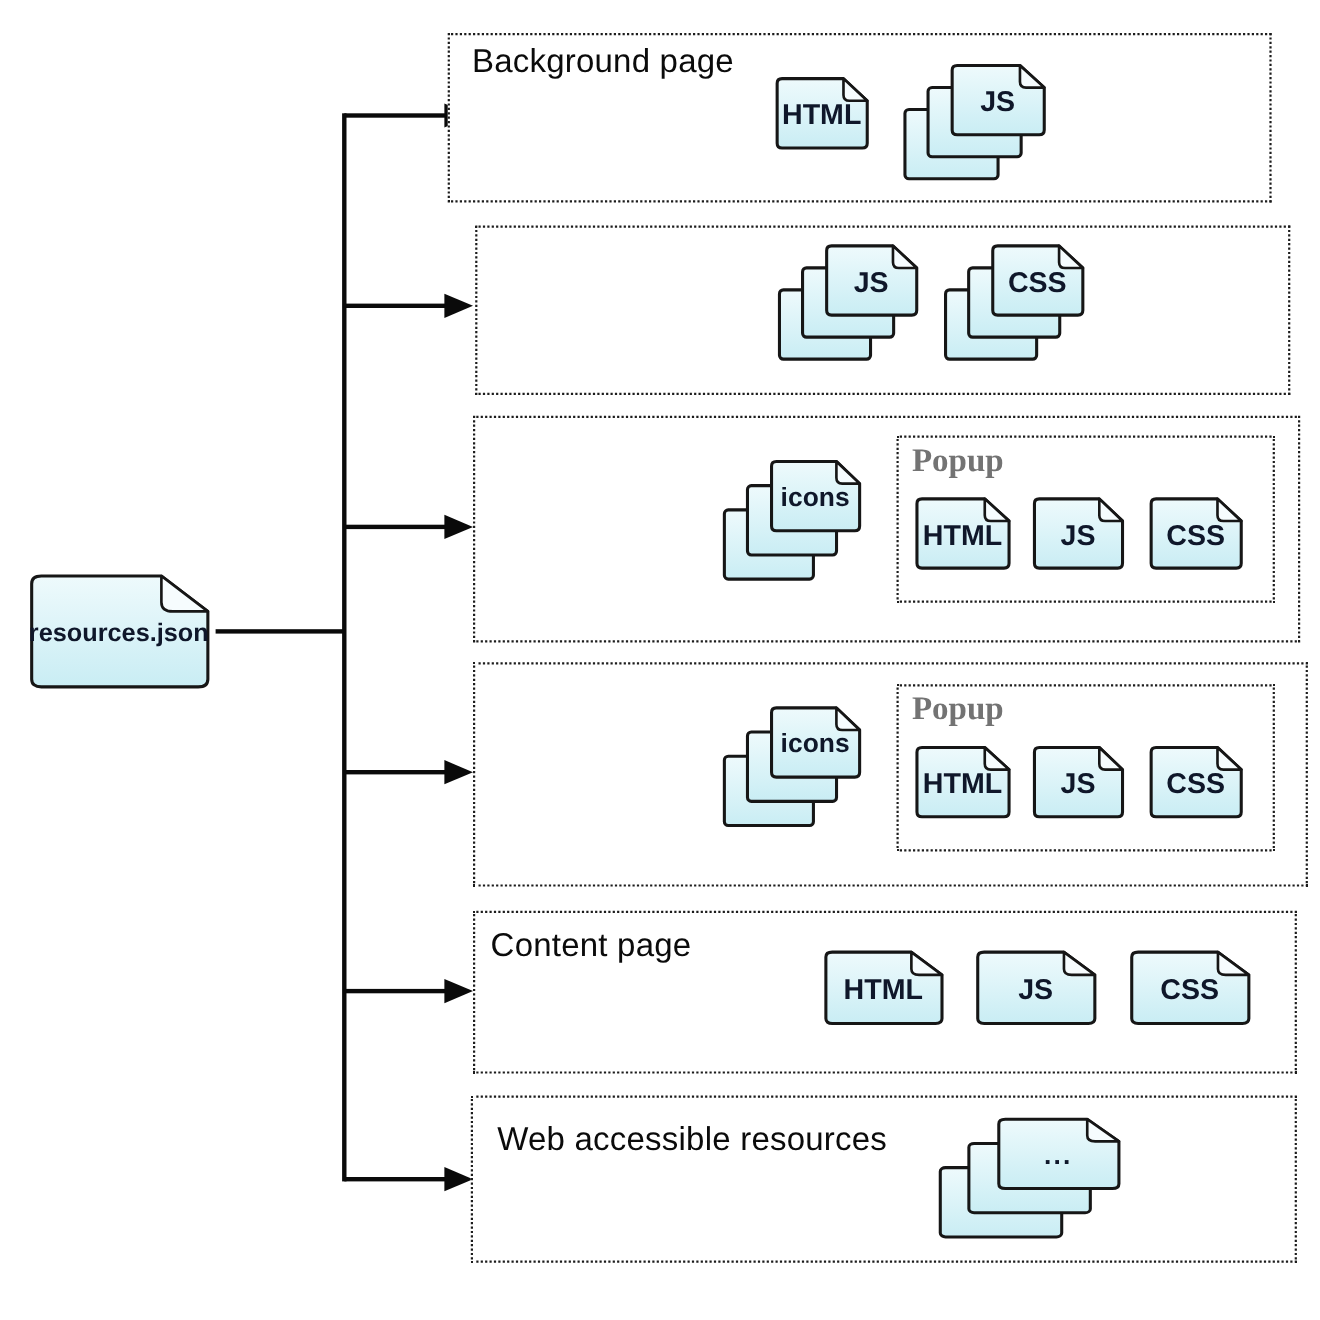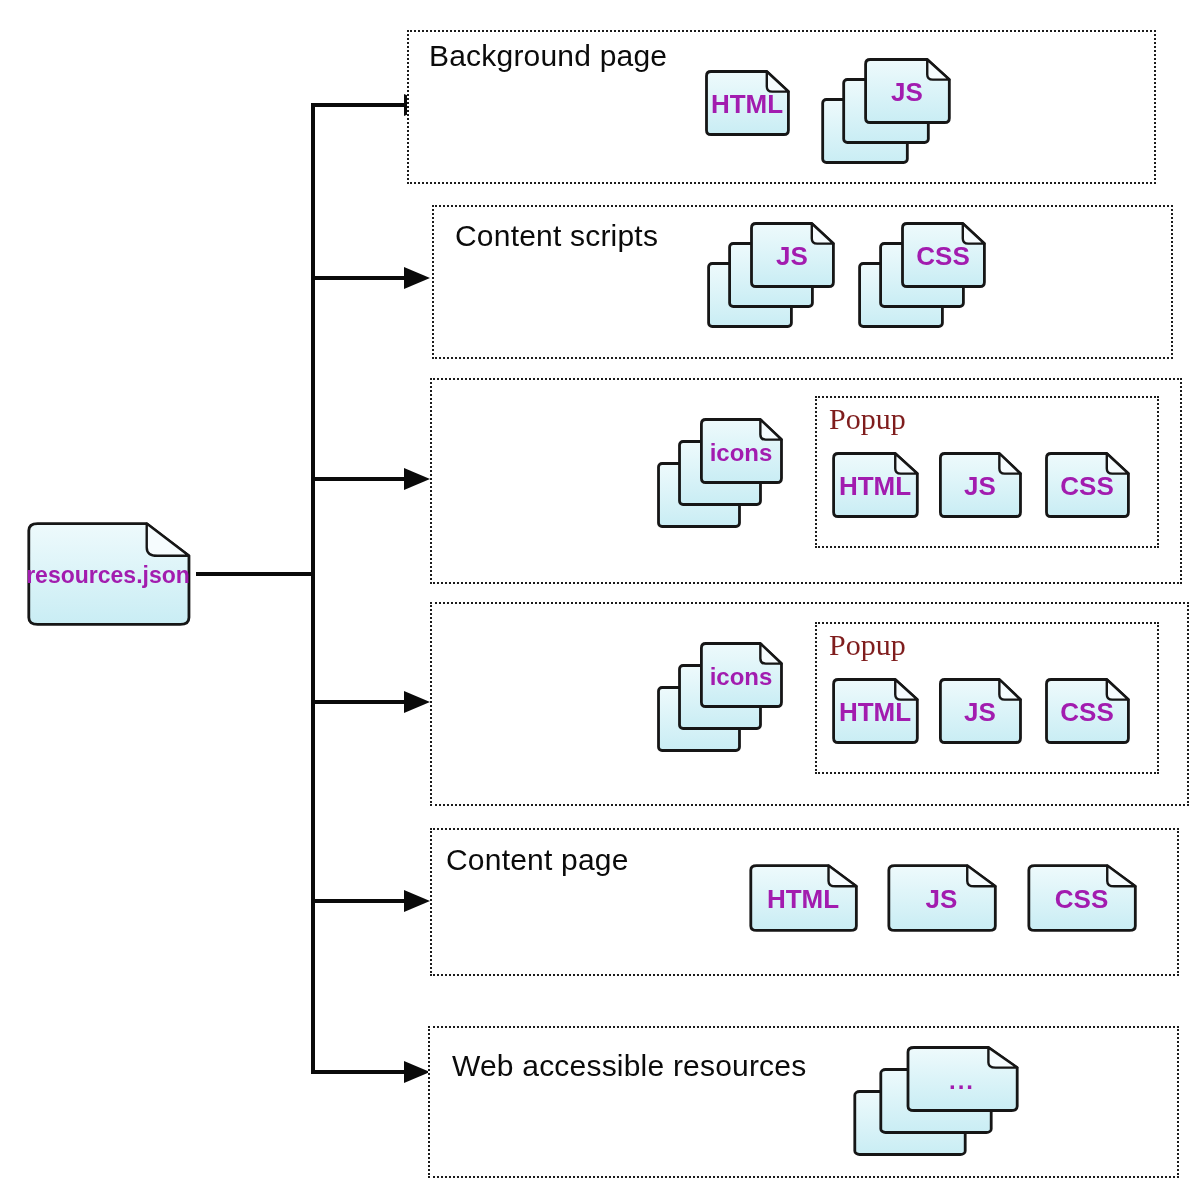--- a/index.html
+++ b/index.html
@@ -9,29 +9,29 @@
   }
   
   .dbox{position:absolute;border:2px dotted #1c1c1c;background:#ffffff;}
   .box-title{
     position:absolute;font-size:30px;line-height:36px;color:#0b0b0b;
     white-space:nowrap;letter-spacing:0.2px;
   }
   .popup-box{position:absolute;border:2px dotted #1c1c1c;}
   .popup-title{
     position:absolute;font-family:"Liberation Serif","DejaVu Serif",serif;
-    font-weight:normal;font-size:30px;line-height:38px;color:#7f1d1d;
+    font-weight:bold;font-size:30px;line-height:38px;color:#737373;
   }
   
   .file{position:absolute;}
   .file svg.shape{position:absolute;left:0;top:0;width:100%;height:100%;display:block;}
   .file-label{
     position:relative;z-index:2;display:flex;width:100%;height:100%;
     align-items:center;justify-content:center;
-    font-weight:bold;font-size:26px;color:#a21caf;padding-top:3px;box-sizing:border-box;
+    font-weight:bold;font-size:26px;color:#0f172a;padding-top:3px;box-sizing:border-box;
   }
   .label-sm{font-size:24px;}
   .label-dots{font-size:24px;letter-spacing:2px;}
   .manifest-label{font-size:23px;}
   
   .cline{position:absolute;background:#0a0a0a;}
   .arrowhead{
     position:absolute;width:0;height:0;
     border-left:26px solid #0a0a0a;border-top:11px solid transparent;border-bottom:11px solid transparent;
   }
@@ -101,21 +101,20 @@
     <div class="file fold" style="left:452px;top:24px;width:92px;height:70px">
         <svg class="shape" viewBox="0 0 100 80" preserveAspectRatio="none" aria-hidden="true">
           <path d="M5 9 Q5 4 10 4 L72 4 L96 27 L96 71 Q96 76 91 76 L10 76 Q5 76 5 71 Z" fill="url(#fileGrad)" stroke="#161616" stroke-width="2.8" stroke-linejoin="round" vector-effect="non-scaling-stroke"></path>
           <path d="M72 4 L96 27 L78 27 Q72 27 72 21 Z" fill="#f6fcfe" stroke="#161616" stroke-width="2.4" stroke-linejoin="round" vector-effect="non-scaling-stroke"></path>
         </svg>
       <span class="file-label">JS</span>
     </div>
   </div>
 
   <div class="dbox" style="left:432px;top:205px;width:737px;height:150px">
-    <div class="box-title" style="left:21px;top:11px">Content scripts</div>
     <div class="file back" style="left:271px;top:53px;width:90px;height:70px">
         <svg class="shape" viewBox="0 0 100 80" preserveAspectRatio="none" aria-hidden="true">
           <rect x="4" y="4" width="92" height="72" rx="4" fill="url(#fileGrad)" stroke="#161616" stroke-width="2.8" vector-effect="non-scaling-stroke"></rect>
         </svg>
       </div>
     <div class="file back" style="left:292px;top:33px;width:90px;height:70px">
         <svg class="shape" viewBox="0 0 100 80" preserveAspectRatio="none" aria-hidden="true">
           <rect x="4" y="4" width="92" height="72" rx="4" fill="url(#fileGrad)" stroke="#161616" stroke-width="2.8" vector-effect="non-scaling-stroke"></rect>
         </svg>
       </div>
@@ -251,21 +250,21 @@
     </div>
     <div class="file fold" style="left:591px;top:32px;width:117px;height:72px">
         <svg class="shape" viewBox="0 0 100 80" preserveAspectRatio="none" aria-hidden="true">
           <path d="M5 9 Q5 4 10 4 L72 4 L96 27 L96 71 Q96 76 91 76 L10 76 Q5 76 5 71 Z" fill="url(#fileGrad)" stroke="#161616" stroke-width="2.8" stroke-linejoin="round" vector-effect="non-scaling-stroke"></path>
           <path d="M72 4 L96 27 L78 27 Q72 27 72 21 Z" fill="#f6fcfe" stroke="#161616" stroke-width="2.4" stroke-linejoin="round" vector-effect="non-scaling-stroke"></path>
         </svg>
       <span class="file-label">CSS</span>
     </div>
   </div>
 
-  <div class="dbox" style="left:428px;top:1026px;width:747px;height:148px">
+  <div class="dbox" style="left:428px;top:996px;width:747px;height:148px">
     <div class="box-title" style="left:22px;top:20px">Web accessible resources</div>
     <div class="file back" style="left:420px;top:60px;width:120px;height:70px">
         <svg class="shape" viewBox="0 0 100 80" preserveAspectRatio="none" aria-hidden="true">
           <rect x="4" y="4" width="92" height="72" rx="4" fill="url(#fileGrad)" stroke="#161616" stroke-width="2.8" vector-effect="non-scaling-stroke"></rect>
         </svg>
       </div>
     <div class="file back" style="left:446px;top:38px;width:120px;height:70px">
         <svg class="shape" viewBox="0 0 100 80" preserveAspectRatio="none" aria-hidden="true">
           <rect x="4" y="4" width="92" height="72" rx="4" fill="url(#fileGrad)" stroke="#161616" stroke-width="2.8" vector-effect="non-scaling-stroke"></rect>
         </svg>

